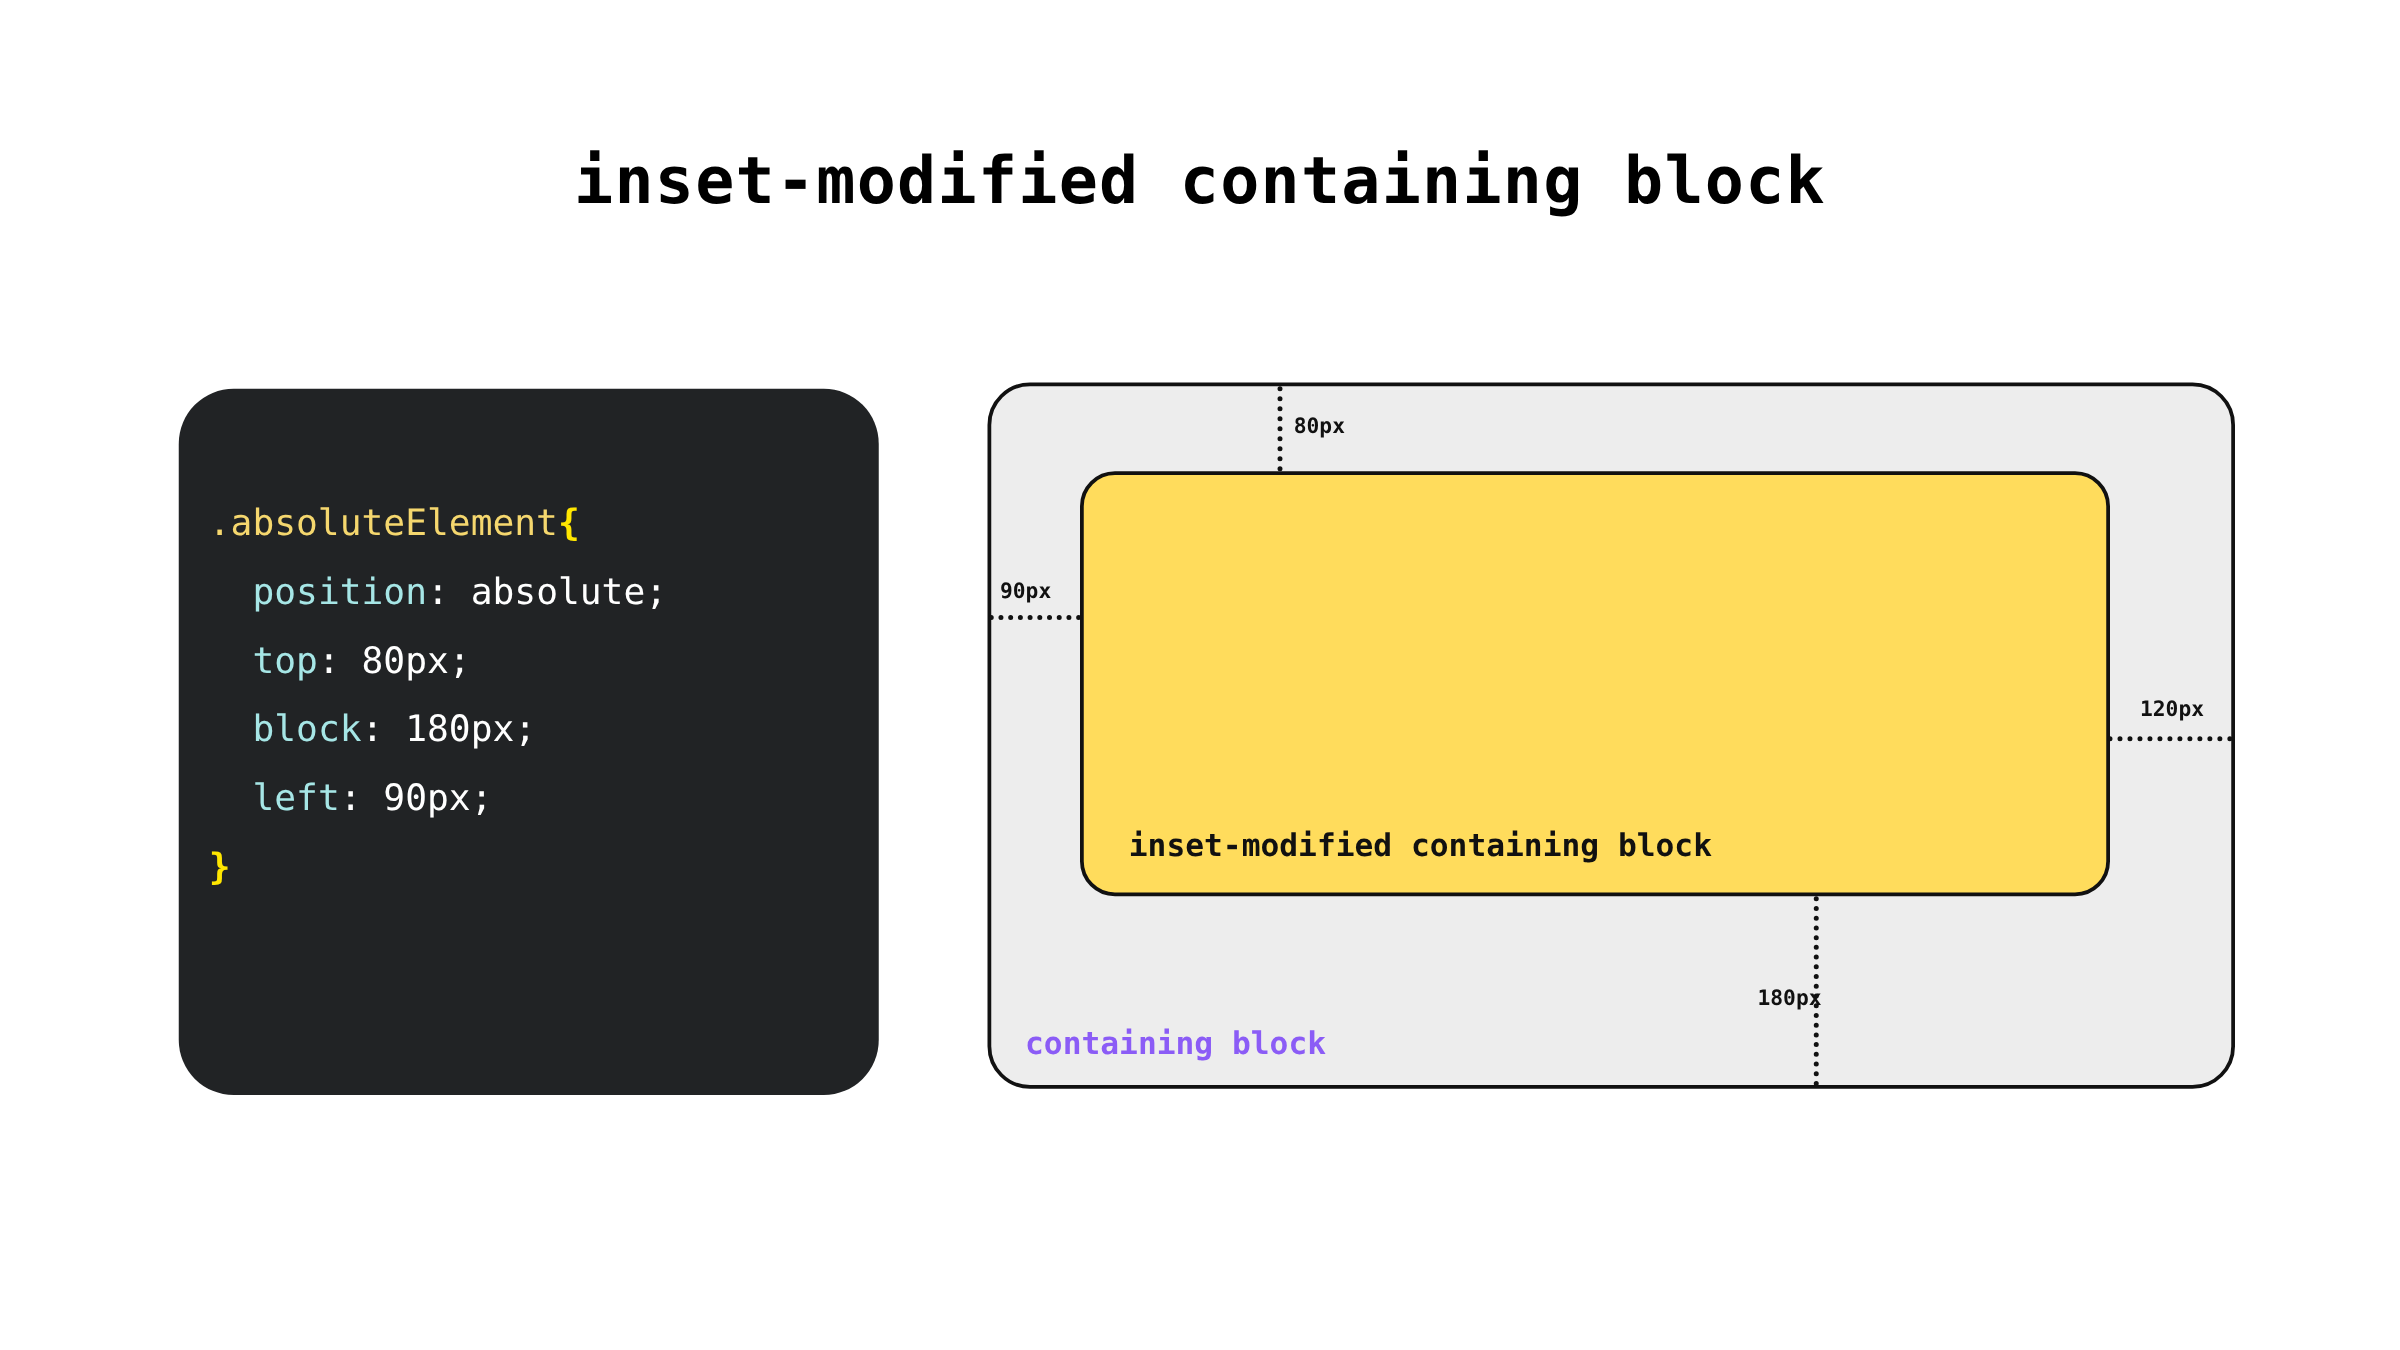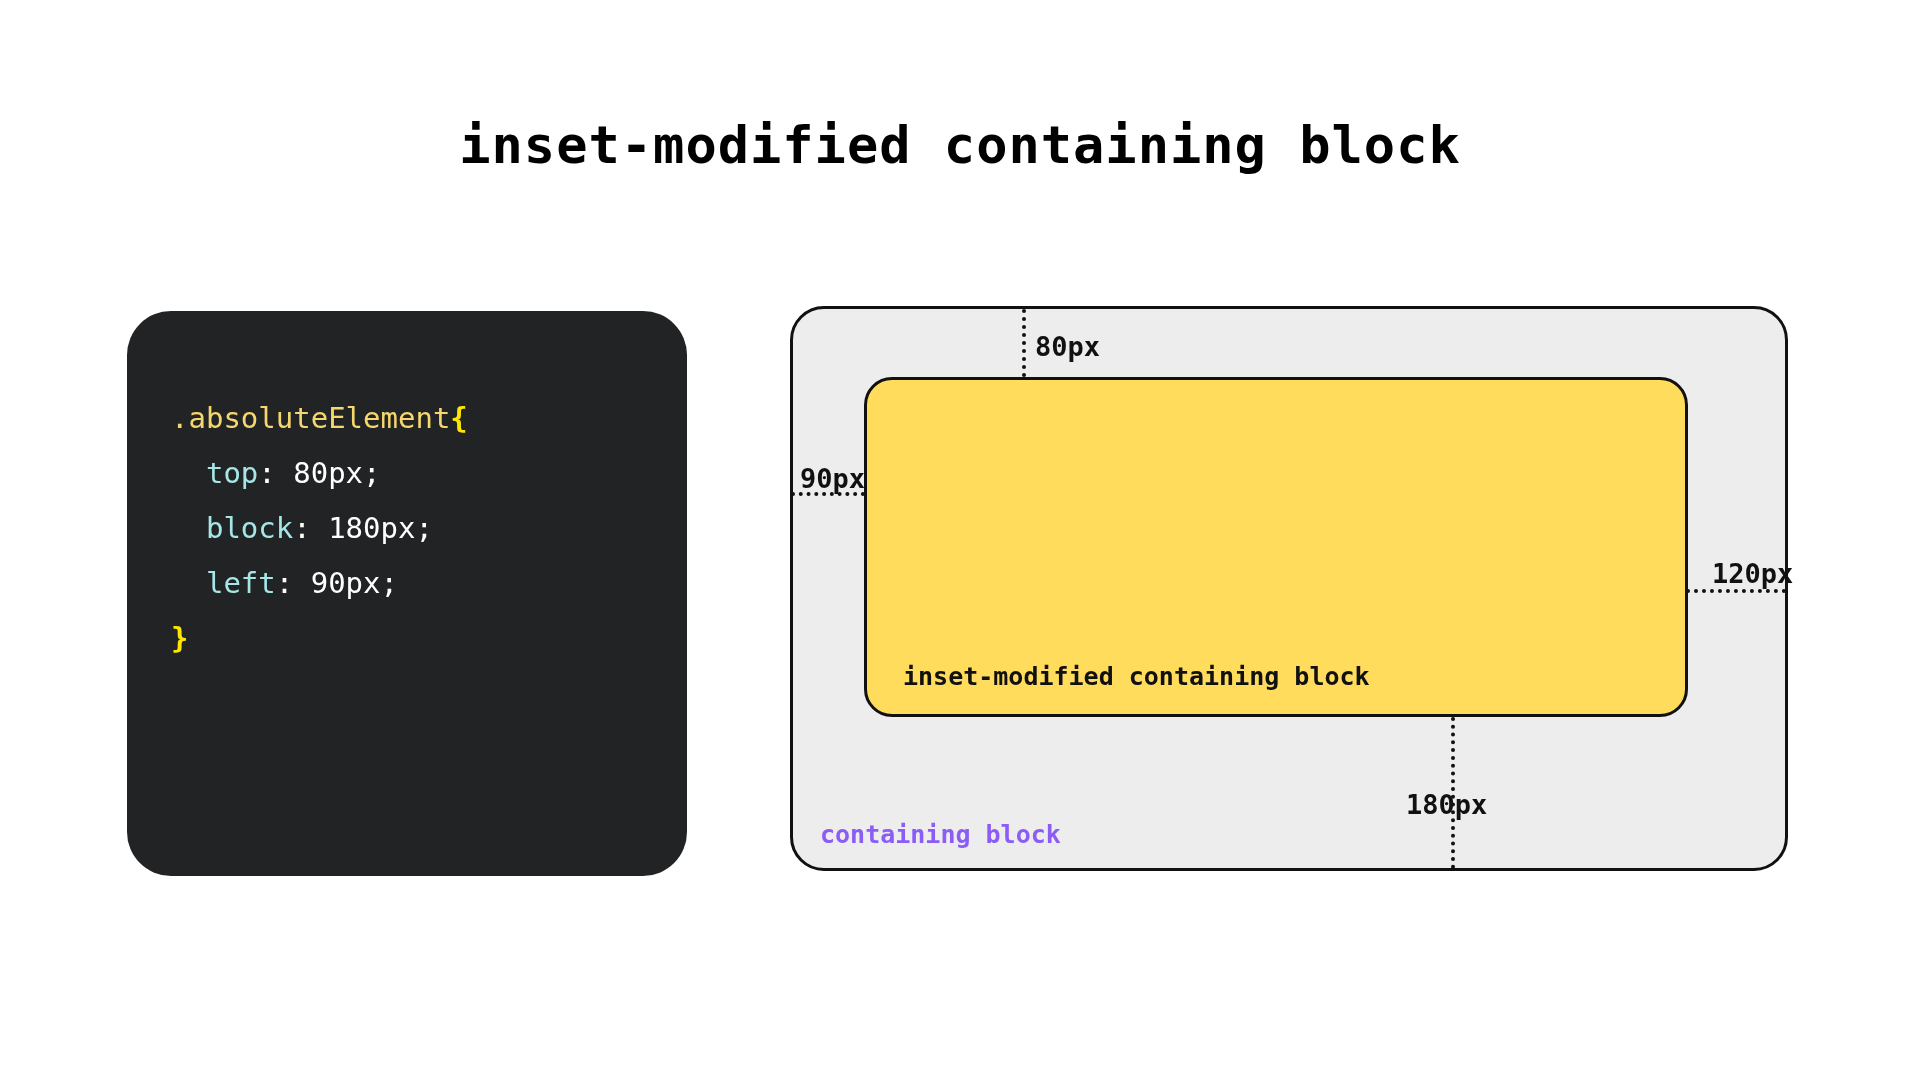--- a/index.html
+++ b/index.html
@@ -27,28 +27,28 @@
     font-weight: bold;
     font-size: 52px;
     letter-spacing: 1px;
     color: #000000;
     white-space: nowrap;
   }
 
   
   #code-panel {
     position: absolute;
-    left: 127px;
+    left: 143px;
     top: 311px;
     width: 560px;
     height: 565px;
     background: #212325;
     border-radius: 44px;
     box-sizing: border-box;
-    padding: 80px 0 0 44px;
+    padding: 80px 0 0 24px;
   }
   .code-line {
     font-family: "DejaVu Sans Mono", monospace;
     font-size: 29px;
     line-height: 55px;
     white-space: pre;
     color: #ffffff;
   }
   .tok-selector { color: #f5d76e; }
   .tok-brace    { color: #ffe600; font-weight: bold; }
@@ -124,37 +124,38 @@
 
   #guide-top   { left: 1022px; top: 309px; height: 68px; }
   #guide-left  { left: 791px;  top: 492px; width: 74px; }
   #guide-right { left: 1686px; top: 589px; width: 100px; }
   #guide-bottom{ left: 1451px; top: 717px; height: 152px; }
 
   .measure-label {
     position: absolute;
     font-family: "DejaVu Sans Mono", monospace;
     font-weight: bold;
-    font-size: 27px;
+    font-size: 17px;
     color: #111111;
     white-space: nowrap;
   }
   #label-top    { left: 1035px; top: 331px; }
   #label-left   { left: 800px;  top: 463px; }
   #label-right  { left: 1712px; top: 558px; }
   #label-bottom { left: 1406px; top: 789px; }
 </style>
 </head>
 <body>
 
 <div id="page-title">inset-modified containing block</div>
 
 <div id="code-panel">
   <div class="code-line"><span class="tok-selector">.absoluteElement</span><span class="tok-brace">{</span></div>
 
+  <div class="code-line">  <span class="tok-prop">position</span><span class="tok-val">: </span><span class="tok-val">absolute;</span></div>
 
   <div class="code-line">  <span class="tok-prop">top</span><span class="tok-val">: </span><span class="tok-val">80px;</span></div>
 
 
   <div class="code-line">  <span class="tok-prop">block</span><span class="tok-val">: </span><span class="tok-val">180px;</span></div>
 
   <div class="code-line">  <span class="tok-prop">left</span><span class="tok-val">: </span><span class="tok-val">90px;</span></div>
 
   <div class="code-line"><span class="tok-brace">}</span></div>
 </div>

